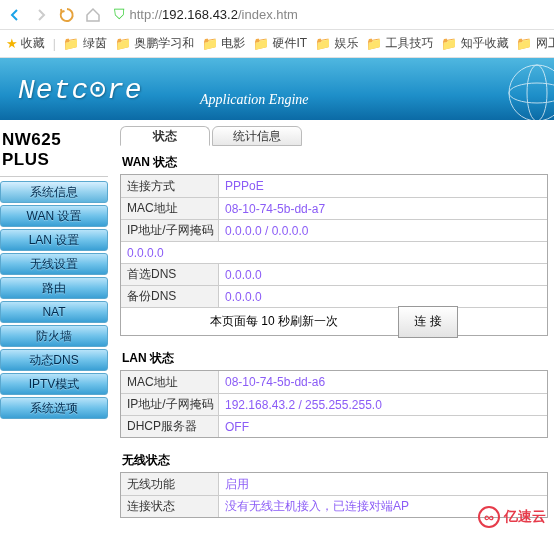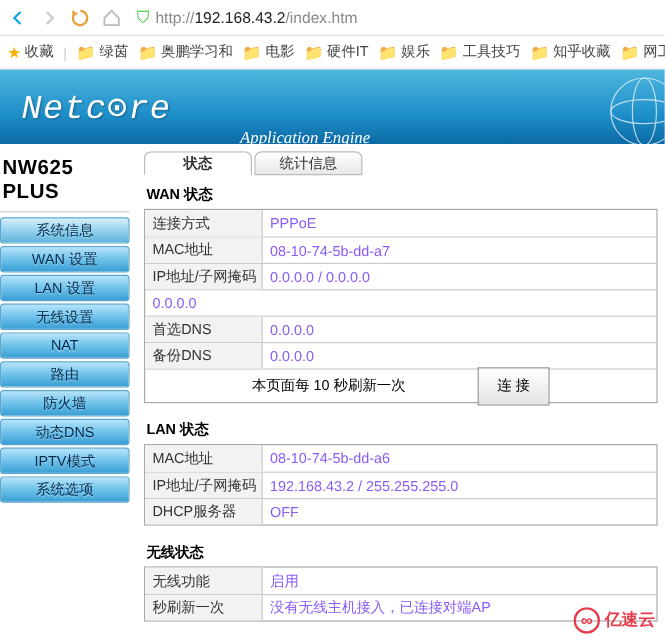--- a/index.html
+++ b/index.html
@@ -12,21 +12,21 @@
 .addr { color: #888; font-size: 13px; }
 .addr b { color: #222; font-weight: normal; text-align: center; }
 
 .bookmarks { height: 28px; display: flex; align-items: center; padding: 0 6px; gap: 8px; border-bottom: 1px solid #e0e0e0; font-size: 12px; }
 .bm { display: flex; align-items: center; gap: 3px; color: #444; cursor: pointer; white-space: nowrap; }
 .bm .star { color: #f5b400; font-size: 13px; }
 .bm .folder { color: #f5b400; font-size: 13px; }
 
 .header { height: 62px; background: linear-gradient(to bottom, #4fb7e0 0%, #1e8fc9 60%, #0b6aa5 100%); position: relative; color: #fff; display: flex; align-items: center; padding-left: 18px; }
 .logo { font-family: Liberation Mono, monospace; font-size: 28px; font-style: italic; letter-spacing: 1px; text-shadow: 1px 1px 2px rgba(0,0,0,0.3); }
-.tagline { position: absolute; left: 200px; top: 50px; font-size: 14px; font-style: italic; font-family: Georgia, serif; }
+.tagline { position: absolute; left: 200px; top: 34px; font-size: 14px; font-style: italic; font-family: Georgia, serif; }
 .globe { position: absolute; right: 0; top: 0; width: 62px; height: 62px; overflow: hidden; }
 .globe svg { opacity: 0.7; }
 
 .layout { display: flex; height: calc(536px - 30px - 28px - 62px); }
 
 .sidebar { width: 114px; flex-shrink: 0; padding: 8px 6px 0 0; }
 .model { font-size: 17px; font-weight: bold; color: #000; padding: 2px 2px 6px 2px; border-bottom: 1px solid #ccc; margin-bottom: 4px; letter-spacing: 0.5px; font-family: Arial; }
 .menu-item { height: 22px; margin: 2px 0; background: linear-gradient(to bottom, #b7e3f9 0%, #6fc2ea 50%, #3a9fd4 100%); border: 1px solid #5aa8cf; border-radius: 3px; display: flex; align-items: center; justify-content: center; font-size: 12px; color: #002a4d; cursor: pointer; text-shadow: 0 1px 0 rgba(255,255,255,0.3); }
 .menu-item.active { background: linear-gradient(to bottom, #d6efff 0%, #96d2ef 50%, #5fb4dd 100%); }
 
@@ -130,22 +130,22 @@
   </div>
 </div>
 
 <div class="layout">
   <div class="sidebar">
     <div class="model">NW625 PLUS</div>
     <div class="menu-item active">系统信息</div>
     <div class="menu-item">WAN 设置</div>
     <div class="menu-item">LAN 设置</div>
     <div class="menu-item">无线设置</div>
+    <div class="menu-item">路由</div>
     <div class="menu-item">NAT</div>
-    <div class="menu-item">路由</div>
     <div class="menu-item">防火墙</div>
     <div class="menu-item">动态DNS</div>
     <div class="menu-item">IPTV模式</div>
     <div class="menu-item">系统选项</div>
   </div>
 
   <div class="main">
     <div class="tabs">
       <div class="tab active">状态</div>
       <div class="tab">统计信息</div>
@@ -198,21 +198,21 @@
         </div>
     </div>
 
     <div class="section-title">无线状态</div>
     <div class="panel">
       <div class="row">
           <div class="row-label">无线功能</div>
           <div class="row-value">启用</div>
         </div>
       <div class="row">
-          <div class="row-label">秒刷新一次</div>
+          <div class="row-label">连接状态</div>
           <div class="row-value">没有无线主机接入，已连接对端AP</div>
         </div>
     </div>
   </div>
 </div>
 
 <div class="watermark">
   <span class="inf">∞</span>
   <span>亿速云</span>
 </div>

